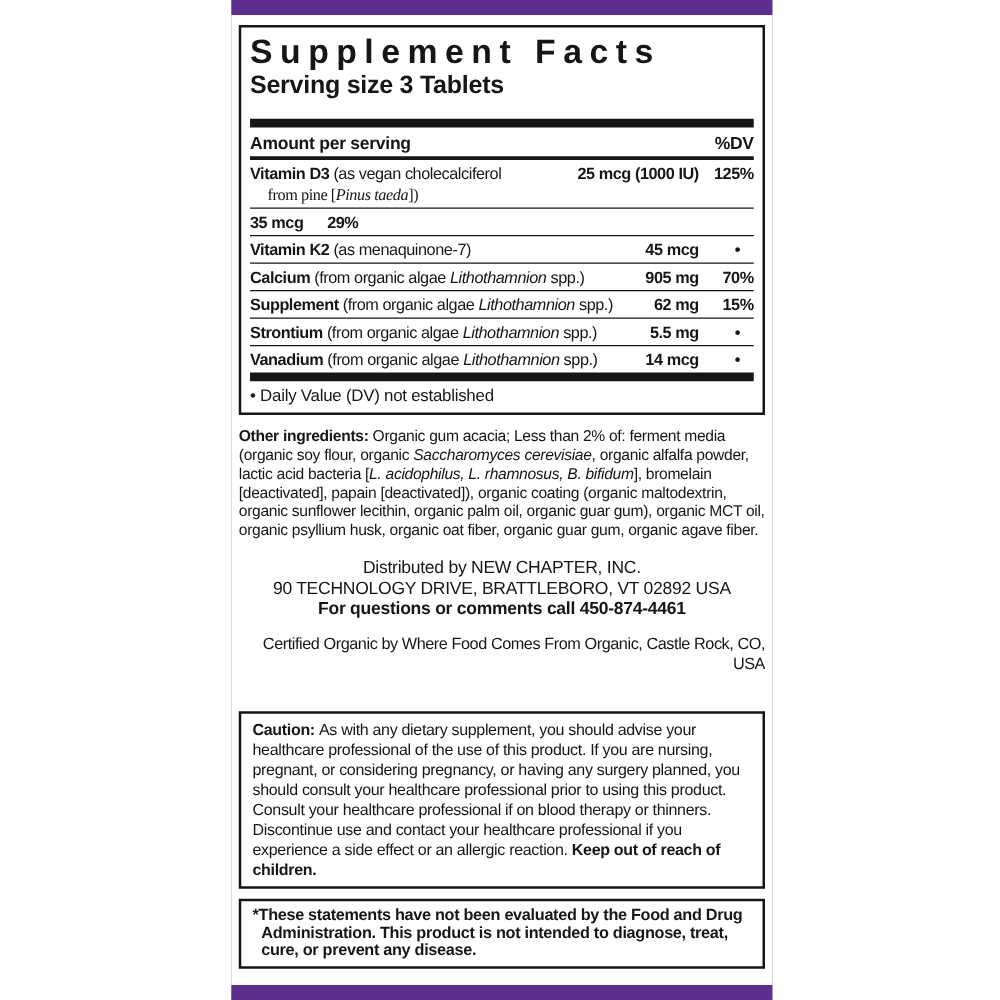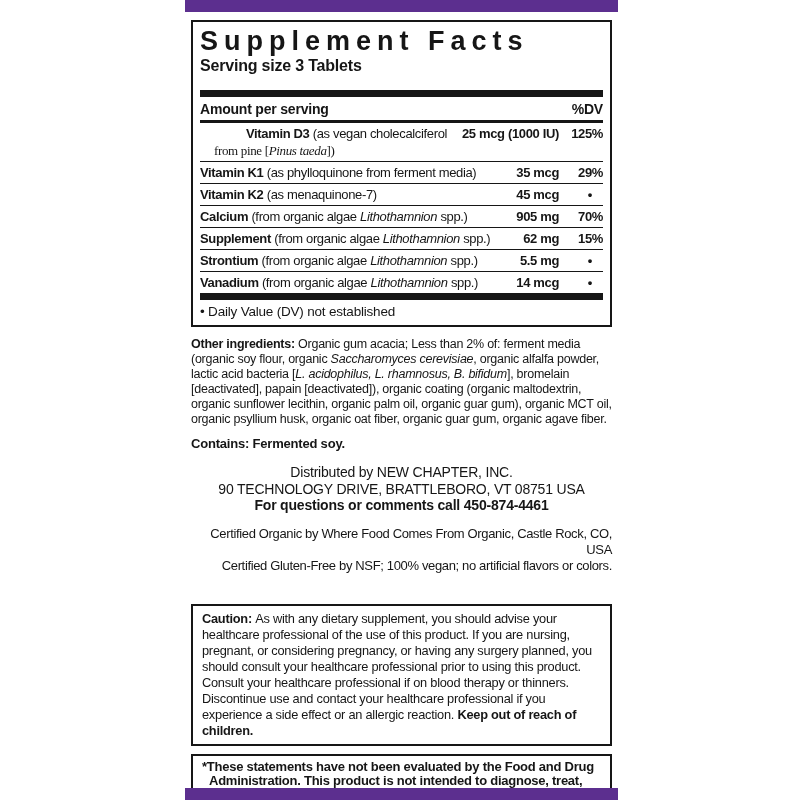--- a/index.html
+++ b/index.html
@@ -14,21 +14,21 @@
     position:absolute;left:185px;top:0;width:433px;height:800px;
     background:var(--accent);box-sizing:border-box;padding:12px 0;
   }
   .label-inner{
     background:#fff;width:100%;height:100%;box-sizing:border-box;
     padding:8px 6px;overflow:hidden;
   }
   
   .facts-box{border:2.5px solid var(--ink);padding:4px 7px 6px;letter-spacing:-0.2px;}
   .title{font-size:27px;font-weight:700;letter-spacing:6px;white-space:nowrap;line-height:30px;}
-  .serving{font-size:16px;font-weight:700;margin-top:1px;letter-spacing:-0.2px;}
+  .serving{font-size:20px;font-weight:700;margin-top:1px;letter-spacing:-0.2px;}
   .bar{height:7px;background:var(--ink);}
   .bar.top{margin-top:15px;}
   .hdr-row{
     display:flex;justify-content:space-between;align-items:baseline;
     font-weight:700;font-size:14px;padding:4px 0 3px;border-bottom:3px solid var(--ink);
   }
   .rows .row{border-bottom:1.5px solid var(--ink);padding:2px 0 2px;font-size:13px;line-height:17px;letter-spacing:-0.35px;}
   .rows .row:last-child{border-bottom:none;}
   .row-line{display:flex;align-items:baseline;}
   .row-name{flex:1 1 auto;padding-right:6px;}
@@ -60,30 +60,29 @@
         <div class="title">Supplement Facts</div>
         <div class="serving">Serving size 3 Tablets</div>
         <div class="bar top"></div>
         <div class="hdr-row">
           <span>Amount per serving</span>
           <span>%DV</span>
         </div>
         <div class="rows">
   <div class="row">
     <div class="row-line">
-      <span class="row-name"><span style="font-weight: 700; margin-left: 46px;">Vitamin D3 </span><span>(as vegan cholecalciferol</span></span>
+      <span class="row-name"><span style="font-weight: 700;">Vitamin D3 </span><span>(as vegan cholecalciferol</span></span>
       <span class="row-amount">25 mcg (1000 IU)</span>
       <span class="row-dv">125%</span>
     </div>
     <div class="row-cont"><span>from pine [</span><span style="font-style: italic;">Pinus taeda</span><span>])</span></div>
   </div>
 
   <div class="row">
     <div class="row-line">
-      <span class="row-name"><span style="font-weight: 700;">Vitamin K1 </span><span>(as phylloquinone from ferment media)</span></span>
       <span class="row-amount">35 mcg</span>
       <span class="row-dv">29%</span>
     </div>
 
   </div>
 
   <div class="row">
     <div class="row-line">
       <span class="row-name"><span style="font-weight: 700;">Vitamin K2 </span><span>(as menaquinone-7)</span></span>
       <span class="row-amount">45 mcg</span>
@@ -127,31 +126,29 @@
     </div>
 
   </div>
 </div>
         <div class="bar"></div>
         <div class="footnote">•  Daily Value (DV) not established</div>
       </div>
 
       <p class="other"><span style="font-weight: 700;">Other ingredients: </span><span>Organic gum acacia; Less than 2% of: ferment media (organic soy flour, organic </span><span style="font-style: italic;">Saccharomyces cerevisiae</span><span>, organic alfalfa powder, lactic acid bacteria [</span><span style="font-style: italic;">L. acidophilus, L. rhamnosus, B. bifidum</span><span>], bromelain [deactivated], papain [deactivated]), organic coating (organic maltodextrin, organic sunflower lecithin, organic palm oil, organic guar gum), organic MCT oil, organic psyllium husk, organic oat fiber, organic guar gum, organic agave fiber.</span></p>
 
-      <p class="contains">Contains: Fermented soy.</p>
 
       <div class="dist">
         <div>Distributed by NEW CHAPTER, INC.</div>
-        <div>90 TECHNOLOGY DRIVE, BRATTLEBORO, VT 08751 USA</div>
+        <div>90 TECHNOLOGY DRIVE, BRATTLEBORO, VT 02892 USA</div>
         <div class="b">For questions or comments call 450-874-4461</div>
       </div>
 
       <div class="cert">
         <div>Certified Organic by Where Food Comes From Organic, Castle Rock, CO, USA</div>
-        <div>Certified Gluten-Free by NSF; 100% vegan; no artificial flavors or colors.</div>
       </div>
 
       <div class="box caution">
         <p><span style="font-weight: 700;">Caution: </span><span>As with any dietary supplement, you should advise your healthcare professional of the use of this product. If you are nursing, pregnant, or considering pregnancy, or having any surgery planned, you should consult your healthcare professional prior to using this product. Consult your healthcare professional if on blood therapy or thinners. Discontinue use and contact your healthcare professional if you experience a side effect or an allergic reaction. </span><span style="font-weight: 700;">Keep out of reach of children.</span></p>
       </div>
 
       <div class="box disclaimer">
         <p>*These statements have not been evaluated by the Food and Drug Administration. This product is not intended to diagnose, treat, cure, or prevent any disease.</p>
       </div>
 

